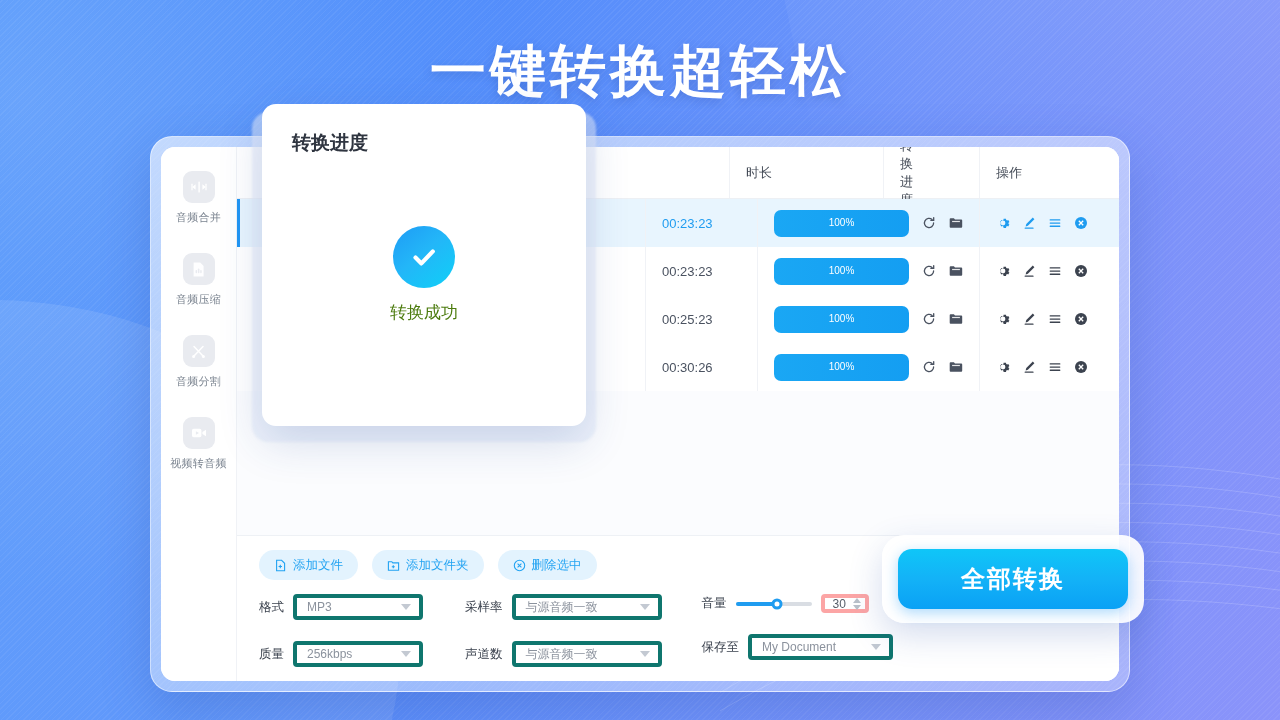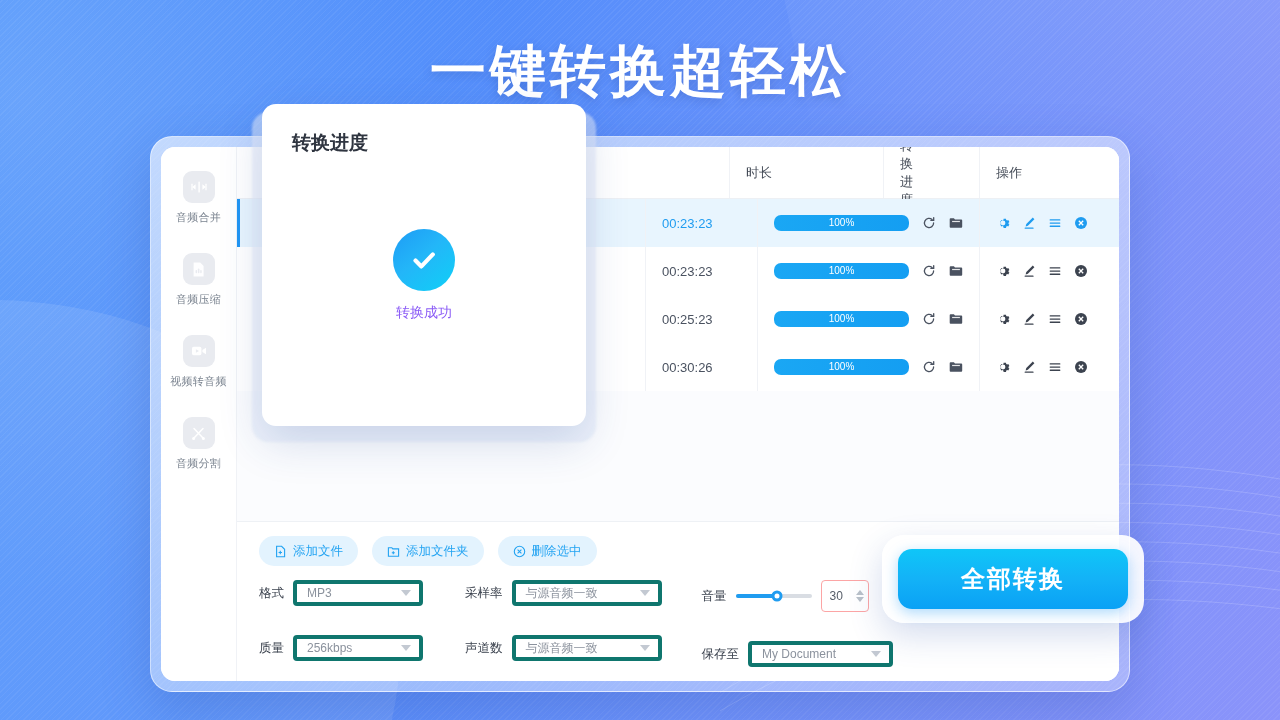--- a/index.html
+++ b/index.html
@@ -149,21 +149,21 @@
   .trow.sel { background: #e8f5fe; }
   .trow.sel::before {
     content: ""; position: absolute; left: 0; top: 0; bottom: 0;
     width: 3px; background: #2196f3;
   }
   .trow.sel .dur { color: #1f9cf0; }
   .dur { color: #4a5260; }
 
   .prog-cell { display: flex; align-items: center; gap: 13px; width: 100%; }
   .bar {
-    flex: 1; max-width: 176px; height: 16px; border-radius: 7px;
+    flex: 1; max-width: 176px; height: 27px; border-radius: 7px;
     background: linear-gradient(90deg, #1aa7f4, #149ef2);
     position: relative;
     display: flex; align-items: center; justify-content: center;
   }
   .bar span { font-size: 10px; color: #fff; line-height: 1; }
   .mini-ico { color: #4a5260; display: flex; align-items: center; }
   .mini-ico svg { display: block; }
 
   .ops-cell { display: flex; align-items: center; gap: 12px; }
   .op { color: #3c434f; display: flex; align-items: center; }
@@ -181,21 +181,21 @@
     display: flex; align-items: center; gap: 6px;
     height: 30px; padding: 0 15px;
     border-radius: 15px;
     background: #e3f3fe;
     color: #22a3f2; font-size: 12.5px;
     cursor: default;
   }
   .pill svg { display: block; }
 
   .fields { display: flex; align-items: flex-start; gap: 0; }
-  .fgroup { display: flex; flex-direction: column; gap: 29px; }
+  .fgroup { display: flex; flex-direction: column; gap: 21px; }
   .frow { display: flex; align-items: center; gap: 9px; }
   .flab { font-size: 12.5px; color: #3b424e; white-space: nowrap; }
   .fsel {
     position: relative;
     height: 26px; border: 4px solid #0f766e; border-radius: 4px;
     background: #fff;
     display: flex; align-items: center;
     padding: 0 22px 0 10px;
     font-size: 12px; color: #8b929d;
   }
@@ -211,21 +211,21 @@
 
   .slider-wrap { display: flex; align-items: center; gap: 9px; }
   .slider { position: relative; width: 76px; height: 4px; border-radius: 2px; background: #d9dde3; }
   .slider .fill { position: absolute; left: 0; top: 0; bottom: 0; width: 55%; background: #1f9cf0; border-radius: 2px; }
   .slider .knob {
     position: absolute; left: 55%; top: 50%; transform: translate(-50%,-50%);
     width: 11px; height: 11px; border-radius: 50%;
     background: #fff; border: 3px solid #1f9cf0;
   }
   .stepper {
-    width: 48px; height: 32px; border: 1px solid #fca5a5; border-radius: 4px;
+    width: 48px; height: 19px; border: 4px solid #fca5a5; border-radius: 4px;
     display: flex; align-items: center; padding: 0 4px 0 8px;
     font-size: 12px; color: #565d68;
   }
   .stepper .arrows { margin-left: auto; display: flex; flex-direction: column; gap: 2px; }
   .ar { width: 0; height: 0; border-left: 4px solid transparent; border-right: 4px solid transparent; }
   .ar.up { border-bottom: 5px solid #b9c0c9; }
   .ar.dn { border-top: 5px solid #b9c0c9; }
 
   .gap1 { width: 42px; }
   .gap2 { width: 40px; }
@@ -248,21 +248,21 @@
     display: flex; flex-direction: column;
   }
   .modal-title { font-size: 19px; font-weight: bold; color: #2f3540; }
   .modal-center { flex: 1; display: flex; flex-direction: column; align-items: center; justify-content: center; gap: 13px; margin-top: -6px;}
   .check-circle {
     width: 62px; height: 62px; border-radius: 50%;
     background: linear-gradient(140deg, #1e9bf5 0%, #23b6f8 45%, #0fd0f7 100%);
     display: flex; align-items: center; justify-content: center;
   }
   .check-circle svg { display: block; }
-  .modal-msg { font-size: 14px; color: #8b5cf6; }
+  .modal-msg { font-size: 17px; color: #4d7c0f; }
   .modal-link {
     align-self: center;
     background: #d9ecfd;
     color: #3aa5f5;
     font-size: 14.5px;
     border-radius: 18px;
     padding: 9px 22px;
     margin-bottom: 4px;
     cursor: default;
   }
@@ -341,38 +341,38 @@
                 <rect x="5.6" y="9" width="1.5" height="3.2" rx=".7" fill="#e9ebf0"></rect>
                 <rect x="7.9" y="7.6" width="1.5" height="4.6" rx=".7" fill="#e9ebf0"></rect>
                 <rect x="10.2" y="9" width="1.5" height="3.2" rx=".7" fill="#e9ebf0"></rect>
               </svg>
             </div>
             <div class="nav-lbl">音频压缩</div>
           </div>
 
           <div class="nav-item">
             <div class="nav-ico">
+              <svg width="17" height="17" viewBox="0 0 17 17" fill="none" stroke="#fff" stroke-width="1.5" stroke-linecap="round">
+                <path d="M4 3.5 13 13M13 3.5 4 13"></path>
+                <circle cx="3.6" cy="13.5" r="1.5" fill="#fff" stroke="none"></circle>
+                <circle cx="13.4" cy="13.5" r="1.5" fill="#fff" stroke="none"></circle>
+              </svg>
+            </div>
+            <div class="nav-lbl">音频分割</div>
+          </div>
+
+          <div class="nav-item">
+            <div class="nav-ico">
               <svg width="18" height="18" viewBox="0 0 18 18" fill="#fff">
                 <rect x="2" y="4.8" width="9.4" height="8.4" rx="1.6"></rect>
                 <path d="M12.4 8.1 16 5.7v6.6l-3.6-2.4z"></path>
                 <path d="M5.9 7.3 9 9l-3.1 1.7z" fill="#e9ebf0"></path>
               </svg>
             </div>
             <div class="nav-lbl">视频转音频</div>
-          </div>
-
-          <div class="nav-item">
-            <div class="nav-ico">
-              <svg width="17" height="17" viewBox="0 0 17 17" fill="none" stroke="#fff" stroke-width="1.5" stroke-linecap="round">
-                <path d="M4 3.5 13 13M13 3.5 4 13"></path>
-                <circle cx="3.6" cy="13.5" r="1.5" fill="#fff" stroke="none"></circle>
-                <circle cx="13.4" cy="13.5" r="1.5" fill="#fff" stroke="none"></circle>
-              </svg>
-            </div>
-            <div class="nav-lbl">音频分割</div>
           </div>
 
         </div>
 
         <div class="content">
 
           <div class="table-wrap">
 
             <div class="thead">
               <div class="col-name"></div>

